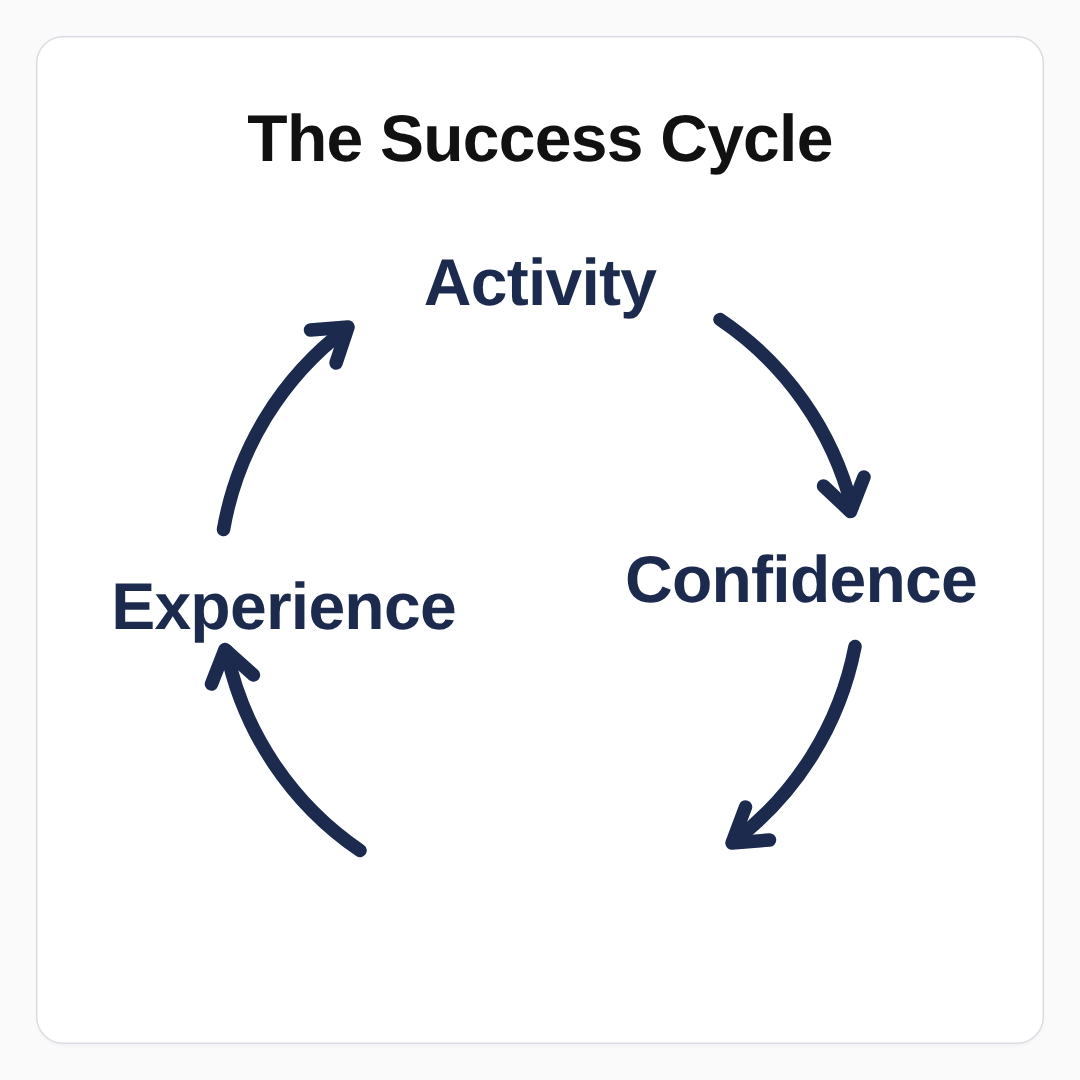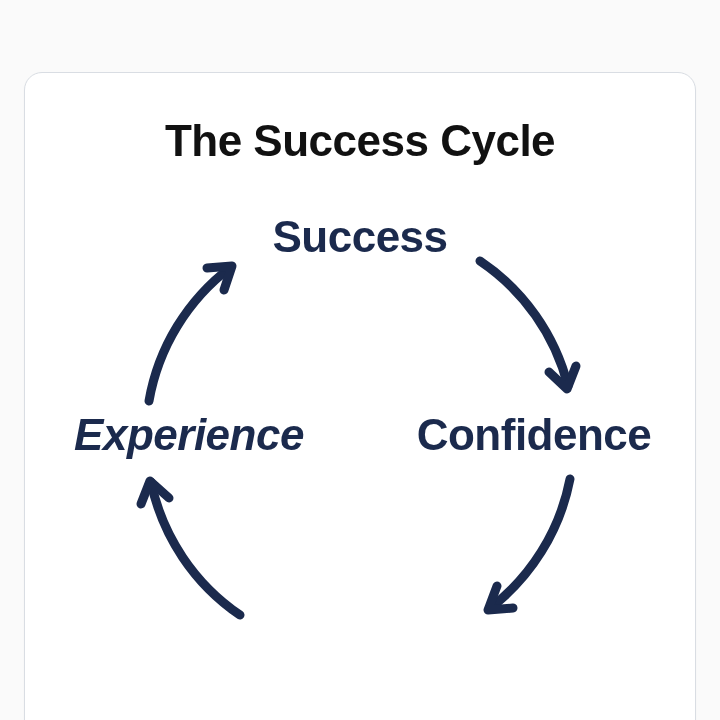--- a/index.html
+++ b/index.html
@@ -11,21 +11,21 @@
   }
   * { margin: 0; padding: 0; box-sizing: border-box; }
   html, body {
     width: 720px; height: 720px;
     background: var(--page-bg);
     font-family: "Liberation Sans", sans-serif;
     overflow: hidden;
   }
   .stage {
     position: relative;
-    width: 720px; height: 577px; margin-top: 48px;
+    width: 720px; height: 577px;
   }
   .card {
     position: absolute;
     left: 24px; top: 24px;
     width: 672px; height: 672px;
     background: var(--card-bg);
     border: 1px solid var(--card-border);
     border-radius: 18px;
     box-shadow: 0 1px 2px rgba(0,0,0,0.03);
   }
@@ -44,21 +44,21 @@
     transform: translate(-50%, -50%);
     font-size: 44px;
     font-weight: 700;
     letter-spacing: -0.5px;
     color: var(--navy);
     white-space: nowrap;
   }
   .node-success    { left: 360px; top: 189px; }
   .node-confidence { left: 534px; top: 387px; text-align: right; }
   .node-activity   { left: 358px; top: 567px; }
-  .node-experience { left: 189px; top: 387px; font-style: italic; }
+  .node-experience { left: 189px; top: 405px; }
   svg.arrows {
     position: absolute;
     left: 0; top: 0;
     width: 720px; height: 720px;
     pointer-events: none;
   }
   svg.arrows path {
     fill: none;
     stroke: var(--navy);
     stroke-width: 9;
@@ -91,20 +91,20 @@
       <path d="M 240 567 A 214 214 0 0 1 151 434"></path>
       <path d="M 169 450 L 150 433 L 141 456"></path>
     </g>
 
     <g>
       <path d="M 149 353 A 214 214 0 0 1 231 219"></path>
       <path d="M 224 242 L 232 218 L 207 220"></path>
     </g>
   </svg>
 
-  <div class="node-label node-success">Success</div>
+  <div class="node-label node-success">Activity</div>
 
   <div class="node-label node-confidence">Confidence</div>
 
 
   <div class="node-label node-experience">Experience</div>
 
 </div>
 
 </body></html>

